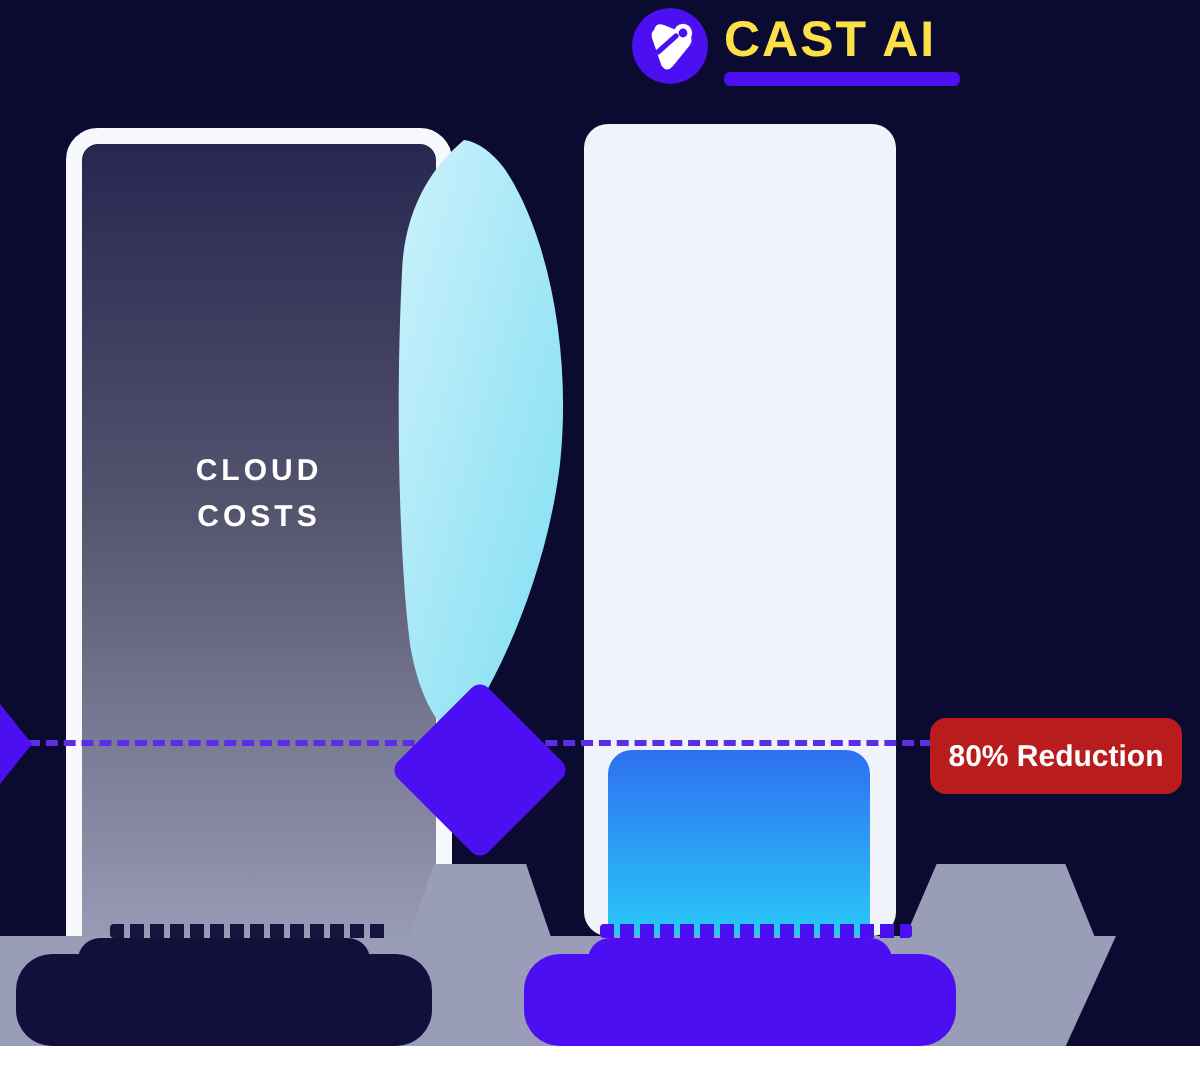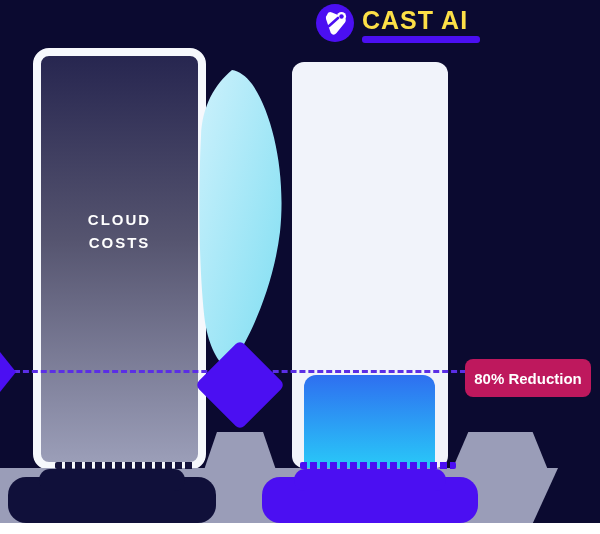--- a/index.html
+++ b/index.html
@@ -6,31 +6,31 @@
   #canvas{
     position:relative;width:600px;height:534px;overflow:hidden;
     background:#0B0A30;
     font-family:"Liberation Sans", sans-serif;
   }
   
   .logo-circle{position:absolute;left:316px;top:4px;width:38px;height:38px;border-radius:50%;background:#4B0FF2;display:flex;align-items:center;justify-content:center;}
   .wordmark{position:absolute;left:362px;top:6px;color:#fde047;font-size:25px;font-weight:800;letter-spacing:1px;line-height:28px;}
   .word-underline{position:absolute;left:362px;top:36px;width:118px;height:7px;background:#4B0FF2;border-radius:3px;}
   
-  .bar-before{position:absolute;left:33px;top:48px;width:157px;height:406px;border:8px solid #F6F8FC;border-radius:16px;background:linear-gradient(180deg,#272650 0%,#55546F 45%,#9B9EB8 100%);z-index:1;}
+  .bar-before{position:absolute;left:33px;top:64px;width:157px;height:406px;border:8px solid #F6F8FC;border-radius:16px;background:linear-gradient(180deg,#272650 0%,#55546F 45%,#9B9EB8 100%);z-index:1;padding-left:20px;}
   .bar-before-label{position:absolute;left:0;top:152px;width:100%;text-align:center;color:#ffffff;font-size:15px;font-weight:bold;letter-spacing:2px;line-height:1.55;white-space:pre-line;}
   .bar-after{position:absolute;left:292px;top:62px;width:156px;height:406px;background:#F1F3FA;border-radius:12px;z-index:1;}
   .reduced-fill{position:absolute;left:12px;top:313px;width:131px;height:93px;border-radius:12px 12px 0 0;background:linear-gradient(180deg,#2E6FF0 0%,#29C9F8 100%);}
   
   .swoosh{position:absolute;left:193px;top:66px;width:92px;height:310px;z-index:2;}
   .arrowhead{position:absolute;left:208px;top:353px;width:64px;height:64px;background:#4B0FF2;border-radius:6px;transform:rotate(45deg);z-index:4;}
   
   .dash-line{position:absolute;left:14px;top:370px;width:452px;border-top:3px dashed #5B2EE5;z-index:3;}
   .left-arrow{position:absolute;left:0;top:352px;width:0;height:0;border-top:20px solid transparent;border-bottom:20px solid transparent;border-left:16px solid #4B0FF2;z-index:5;}
-  .badge{position:absolute;left:465px;top:359px;width:126px;height:38px;background:#be185d;border-radius:8px;display:flex;align-items:center;justify-content:center;z-index:5;}
+  .badge{position:absolute;left:465px;top:359px;width:126px;height:38px;background:#b91c1c;border-radius:8px;display:flex;align-items:center;justify-content:center;z-index:5;}
   .badge span{color:#ffffff;font-size:15px;font-weight:bold;}
   
   .floor-band{position:absolute;left:0;top:468px;width:558px;height:55px;background:#9A9DB8;clip-path:polygon(0 0,100% 0,95.5% 100%,0 100%);z-index:2;}
   .ramp{position:absolute;top:432px;height:38px;background:#9A9DB8;z-index:2;}
   .ramp-mid{left:204px;width:72px;clip-path:polygon(18% 0,82% 0,100% 100%,0 100%);}
   .ramp-right{left:452px;width:96px;clip-path:polygon(17% 0,84% 0,100% 100%,0 100%);}
   
   .bubble{position:absolute;top:477px;height:46px;border-radius:18px;z-index:3;}
   .bubble .hump{position:absolute;top:-8px;left:15%;width:70%;height:22px;border-radius:12px;background:inherit;}
   .bubble-before{left:8px;width:208px;background:#10103A;}

